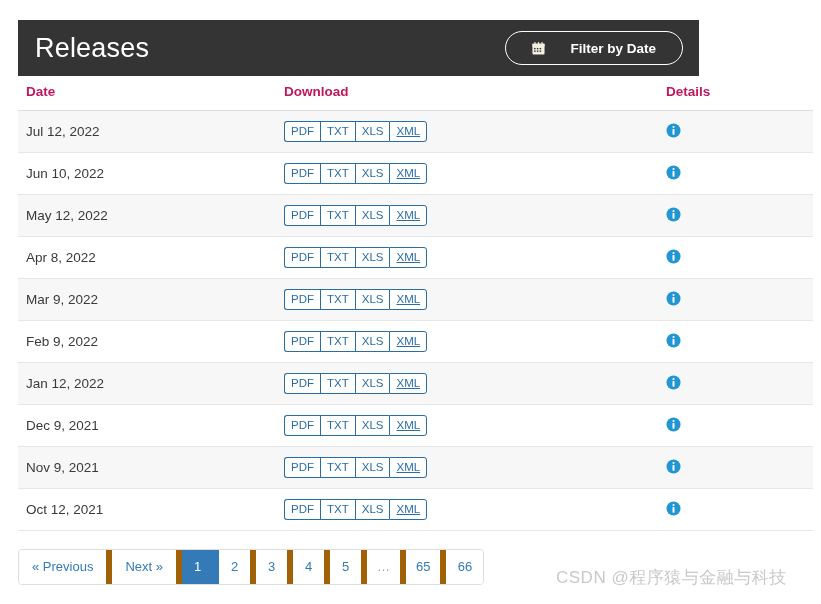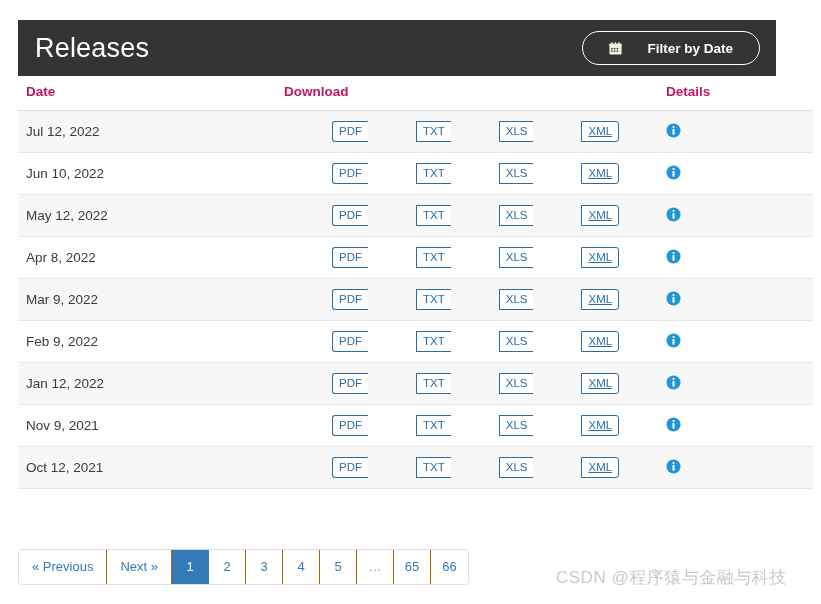--- a/index.html
+++ b/index.html
@@ -19,21 +19,21 @@
     width: 821px;
     height: 604px;
     box-sizing: border-box;
   }
 
   
   .header-bar {
     position: absolute;
     left: 18px;
     top: 20px;
-    width: 758px;
+    width: 681px;
     height: 56px;
     background: #343434;
     display: flex;
     align-items: center;
     justify-content: space-between;
     box-sizing: border-box;
     padding: 0 16px 0 17px;
   }
   .page-title {
     color: #ffffff;
@@ -110,21 +110,20 @@
     border: 1px solid #2b6ca3;
     border-right-width: 0;
     background: #ffffff;
     padding: 3px 6px 3px 6px;
     min-width: 27px;
     text-align: center;
     line-height: 13px;
     box-sizing: border-box;
     cursor: pointer;
     font-family: "Liberation Sans", sans-serif;
-    margin-left: 48px;
   }
   .fmt-btn:first-child {
     border-top-left-radius: 3px;
     border-bottom-left-radius: 3px;
   }
   .fmt-btn:last-child {
     border-right-width: 1px;
     border-top-right-radius: 3px;
     border-bottom-right-radius: 3px;
     text-decoration: underline;
@@ -150,21 +149,21 @@
     overflow: hidden;
     background: #ffffff;
   }
   .pg {
     font-size: 13px;
     color: #337ab7;
     background: #ffffff;
     padding: 0 13px;
     height: 34px;
     line-height: 34px;
-    border-right: 1px solid #a16207;
+    border-right: 6px solid #a16207;
     box-sizing: border-box;
     cursor: pointer;
     white-space: nowrap;
     text-align: center;
   }
   .pg:last-child { border-right: none; }
   .pg.active {
     background: #337ab7;
     color: #ffffff;
     border-right-color: #337ab7;
@@ -319,20 +318,34 @@
               <button class="fmt-btn">XLS</button>
               <button class="fmt-btn">XML</button>
             </div></td>
           <td><span class="info-icon"><svg width="15" height="15" viewBox="0 0 16 16" xmlns="http://www.w3.org/2000/svg">
                 <circle cx="8" cy="8" r="7.5" fill="#2196d3"></circle>
                 <circle cx="8" cy="4.3" r="1.15" fill="#ffffff"></circle>
                 <rect x="6.95" y="6.3" width="2.1" height="6.1" rx="0.6" fill="#ffffff"></rect>
               </svg></span></td>
         </tr>
         <tr>
+          <td>Dec 9, 2021</td>
+          <td><div class="btn-group">
+              <button class="fmt-btn">PDF</button>
+              <button class="fmt-btn">TXT</button>
+              <button class="fmt-btn">XLS</button>
+              <button class="fmt-btn">XML</button>
+            </div></td>
+          <td><span class="info-icon"><svg width="15" height="15" viewBox="0 0 16 16" xmlns="http://www.w3.org/2000/svg">
+                <circle cx="8" cy="8" r="7.5" fill="#2196d3"></circle>
+                <circle cx="8" cy="4.3" r="1.15" fill="#ffffff"></circle>
+                <rect x="6.95" y="6.3" width="2.1" height="6.1" rx="0.6" fill="#ffffff"></rect>
+              </svg></span></td>
+        </tr>
+        <tr>
           <td>Nov 9, 2021</td>
           <td><div class="btn-group">
               <button class="fmt-btn">PDF</button>
               <button class="fmt-btn">TXT</button>
               <button class="fmt-btn">XLS</button>
               <button class="fmt-btn">XML</button>
             </div></td>
           <td><span class="info-icon"><svg width="15" height="15" viewBox="0 0 16 16" xmlns="http://www.w3.org/2000/svg">
                 <circle cx="8" cy="8" r="7.5" fill="#2196d3"></circle>
                 <circle cx="8" cy="4.3" r="1.15" fill="#ffffff"></circle>

